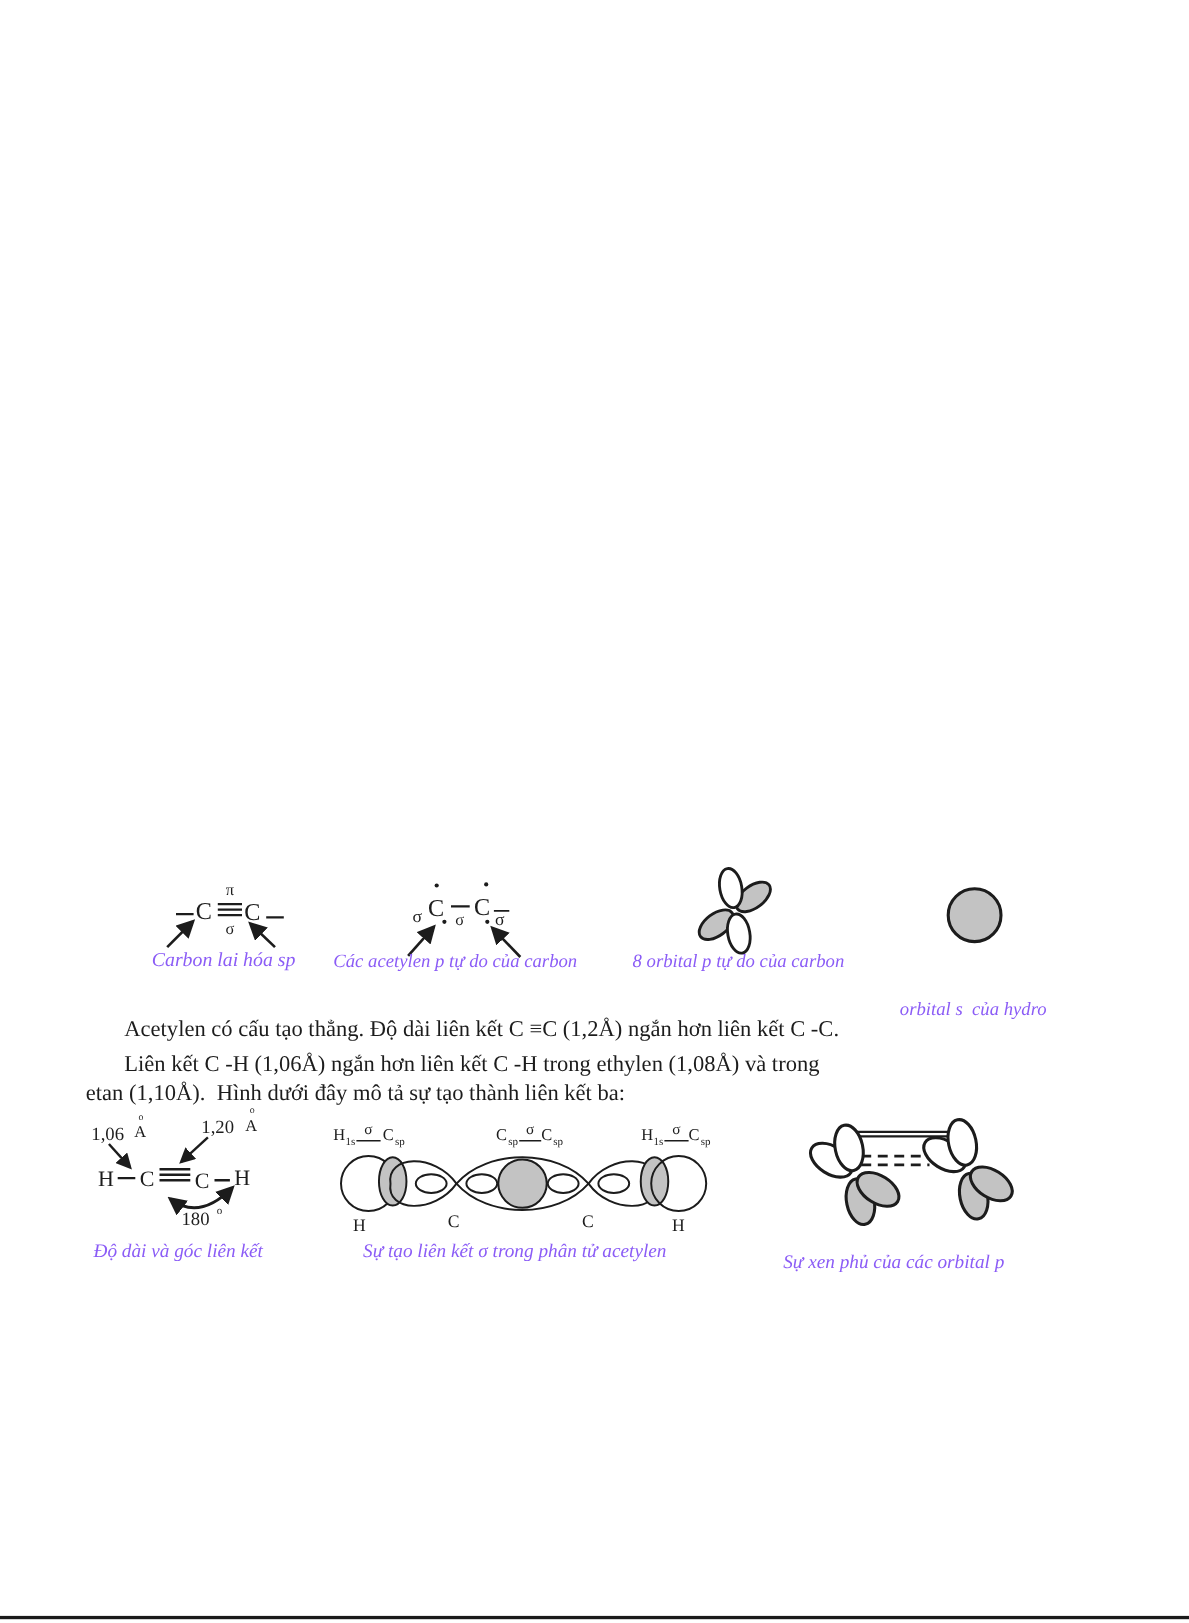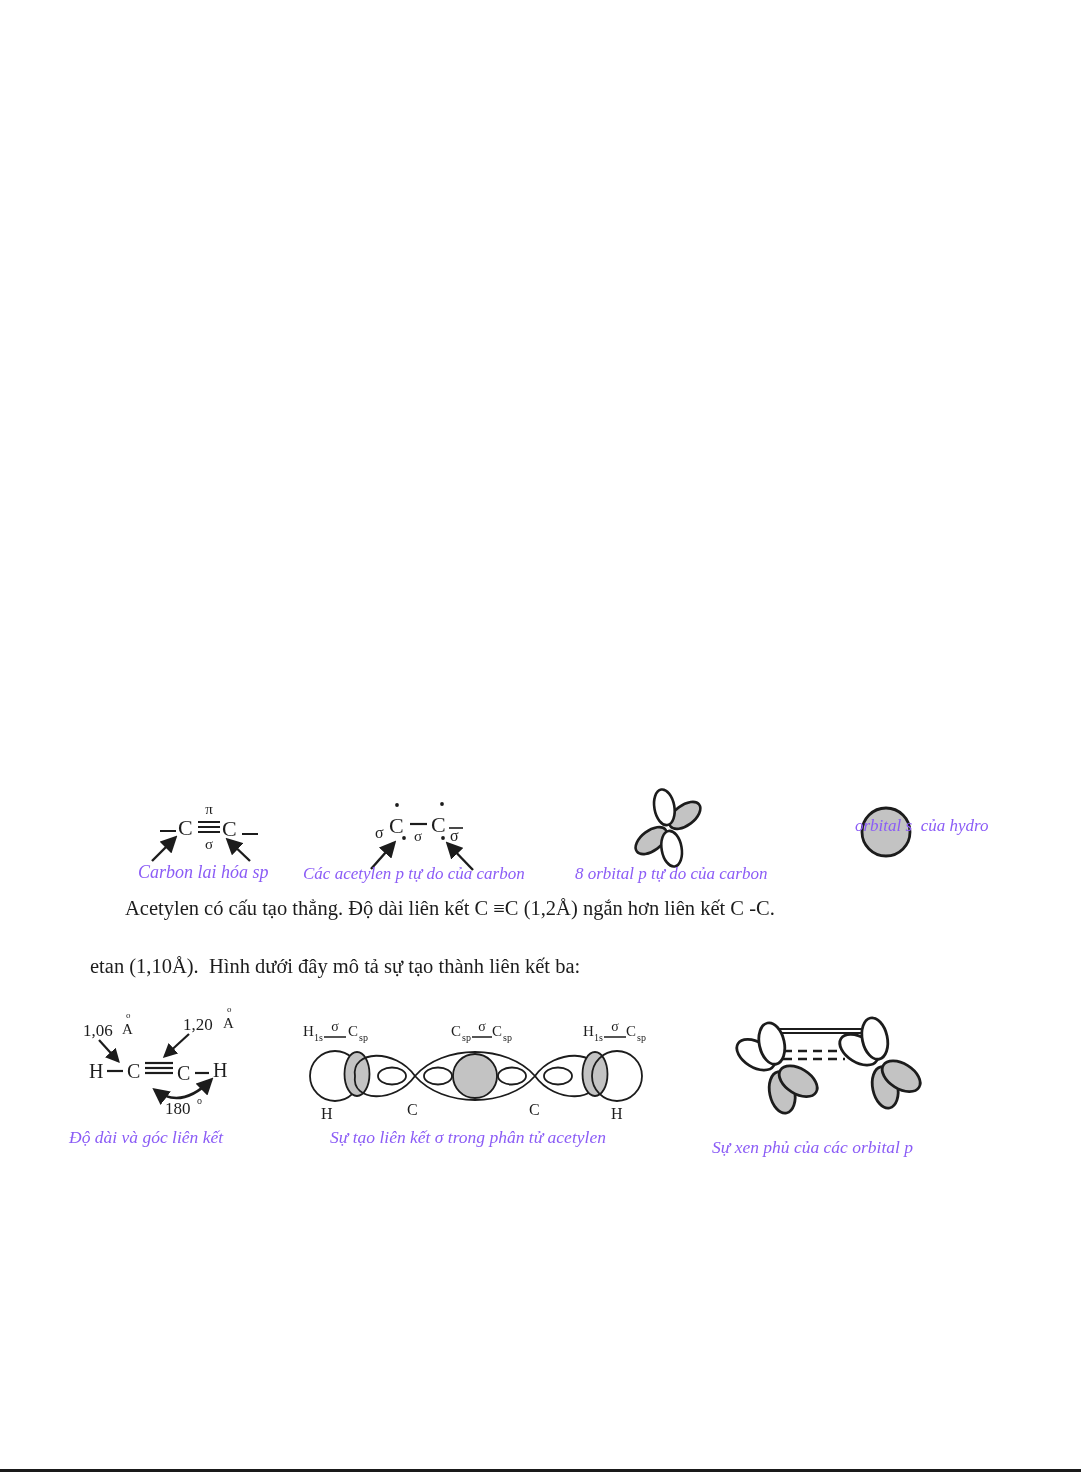--- a/index.html
+++ b/index.html
@@ -5,21 +5,21 @@
   html,body{margin:0;padding:0;background:#ffffff;}
   .page{
     position:relative;width:1081px;height:1475px;background:#ffffff;
     font-family:"Liberation Serif", serif;color:#1d1d1d;overflow:hidden;
     filter:blur(0.3px);
   }
   .abs{position:absolute;}
   .lbl{position:absolute;white-space:pre;color:#8b5cf6;font-style:italic;}
   .fig-label{font-size:17px;}
   .caption{font-size:17.5px;}
-  .body-line{position:absolute;left:90px;width:900px;font-size:20.5px;white-space:pre;color:#1c1c1c;}
+  .body-line{position:absolute;left:78px;width:900px;font-size:20.5px;white-space:pre;color:#1c1c1c;margin-top:28px;}
   svg{position:absolute;overflow:visible;}
   svg text{font-family:"Liberation Serif", serif;fill:#1d1d1d;}
   svg .stroke{stroke:#1c1c1c;fill:none;}
   .bottom-rule{position:absolute;left:0;top:1469px;width:1081px;height:3px;background:#1a1a1a;}
 </style>
 </head>
 <body>
 
 <div class="page">
 
@@ -71,23 +71,24 @@
       <ellipse cx="0" cy="-21" rx="10" ry="18" transform="rotate(170)" fill="#ffffff" stroke="#1c1c1c" stroke-width="2.6"></ellipse>
       <ellipse cx="0" cy="-21" rx="10" ry="18" transform="rotate(53)" fill="#c3c3c3" stroke="#1c1c1c" stroke-width="2.6"></ellipse>
       <ellipse cx="0" cy="-21" rx="10" ry="18" transform="rotate(-10)" fill="#ffffff" stroke="#1c1c1c" stroke-width="2.6"></ellipse>
     </g>
   </svg>
   <div class="lbl fig-label" style="left:575px;top:864px;">8 orbital p tự do của carbon</div>
 
   <svg class="abs" style="left:852px;top:800px;" width="68" height="68" viewBox="0 0 68 68">
     <circle cx="34" cy="32" r="24" fill="#c3c3c3" stroke="#1c1c1c" stroke-width="2.8"></circle>
   </svg>
-  <div class="lbl fig-label" style="left:818px;top:816px;margin-left:37px;">orbital s  của hydro</div>
+  <div class="lbl fig-label" style="left:818px;top:908px;">orbital s  của hydro</div>
 
   <div class="body-line" style="top:897px;padding-left:35px;">Acetylen có cấu tạo thẳng. Độ dài liên kết C ≡C (1,2Å) ngắn hơn liên kết C -C.</div>
+  <div class="body-line" style="top:929px;padding-left:35px;">Liên kết C -H (1,06Å) ngắn hơn liên kết C -H trong ethylen (1,08Å) và trong</div>
   <div class="body-line" style="top:955px;">etan (1,10Å).  Hình dưới đây mô tả sự tạo thành liên kết ba:</div>
 
   <svg class="abs" style="left:75px;top:1002px;" width="230" height="122" viewBox="0 0 230 122">
     <defs>
       <marker id="ah3" viewBox="0 0 10 10" refX="8" refY="5" markerWidth="6.5" markerHeight="6.5" orient="auto-start-reverse">
         <path d="M0,0 L10,5 L0,10 z" fill="#1c1c1c"></path>
       </marker>
     </defs>
     <text x="8" y="34" font-size="17">1,06</text>
     <text x="47" y="32" font-size="15">A</text>
@@ -103,21 +104,21 @@
     <line class="stroke" x1="70" y1="61" x2="98" y2="61" stroke-width="2.2"></line>
     <line class="stroke" x1="70" y1="66" x2="98" y2="66" stroke-width="2.2"></line>
     <line class="stroke" x1="70" y1="71" x2="98" y2="71" stroke-width="2.2"></line>
     <text x="102" y="78" font-size="20">C</text>
     <line class="stroke" x1="120" y1="71" x2="134" y2="71" stroke-width="2.2"></line>
     <text x="138" y="75" font-size="20">H</text>
     <path class="stroke" d="M 80 88 Q 106 108 136 78" stroke-width="2.6" marker-start="url(#ah3)" marker-end="url(#ah3)"></path>
     <text x="90" y="112" font-size="17">180</text>
     <text x="122" y="102" font-size="10">o</text>
   </svg>
-  <div class="lbl caption" style="left:69px;top:1127px;">Độ dài và góc liên kết</div>
+  <div class="lbl caption" style="left:85px;top:1127px;">Độ dài và góc liên kết</div>
 
   <svg class="abs" style="left:293px;top:1012px;" width="370" height="115" viewBox="0 0 370 115">
 
     <text x="10" y="24" font-size="15">H</text>
     <text x="21" y="29" font-size="10">1s</text>
     <line class="stroke" x1="31" y1="25" x2="53" y2="25" stroke-width="1.5"></line>
     <text x="42" y="19" font-size="14" text-anchor="middle">σ</text>
     <text x="55" y="24" font-size="15">C</text>
     <text x="66" y="29" font-size="10">sp</text>
 

